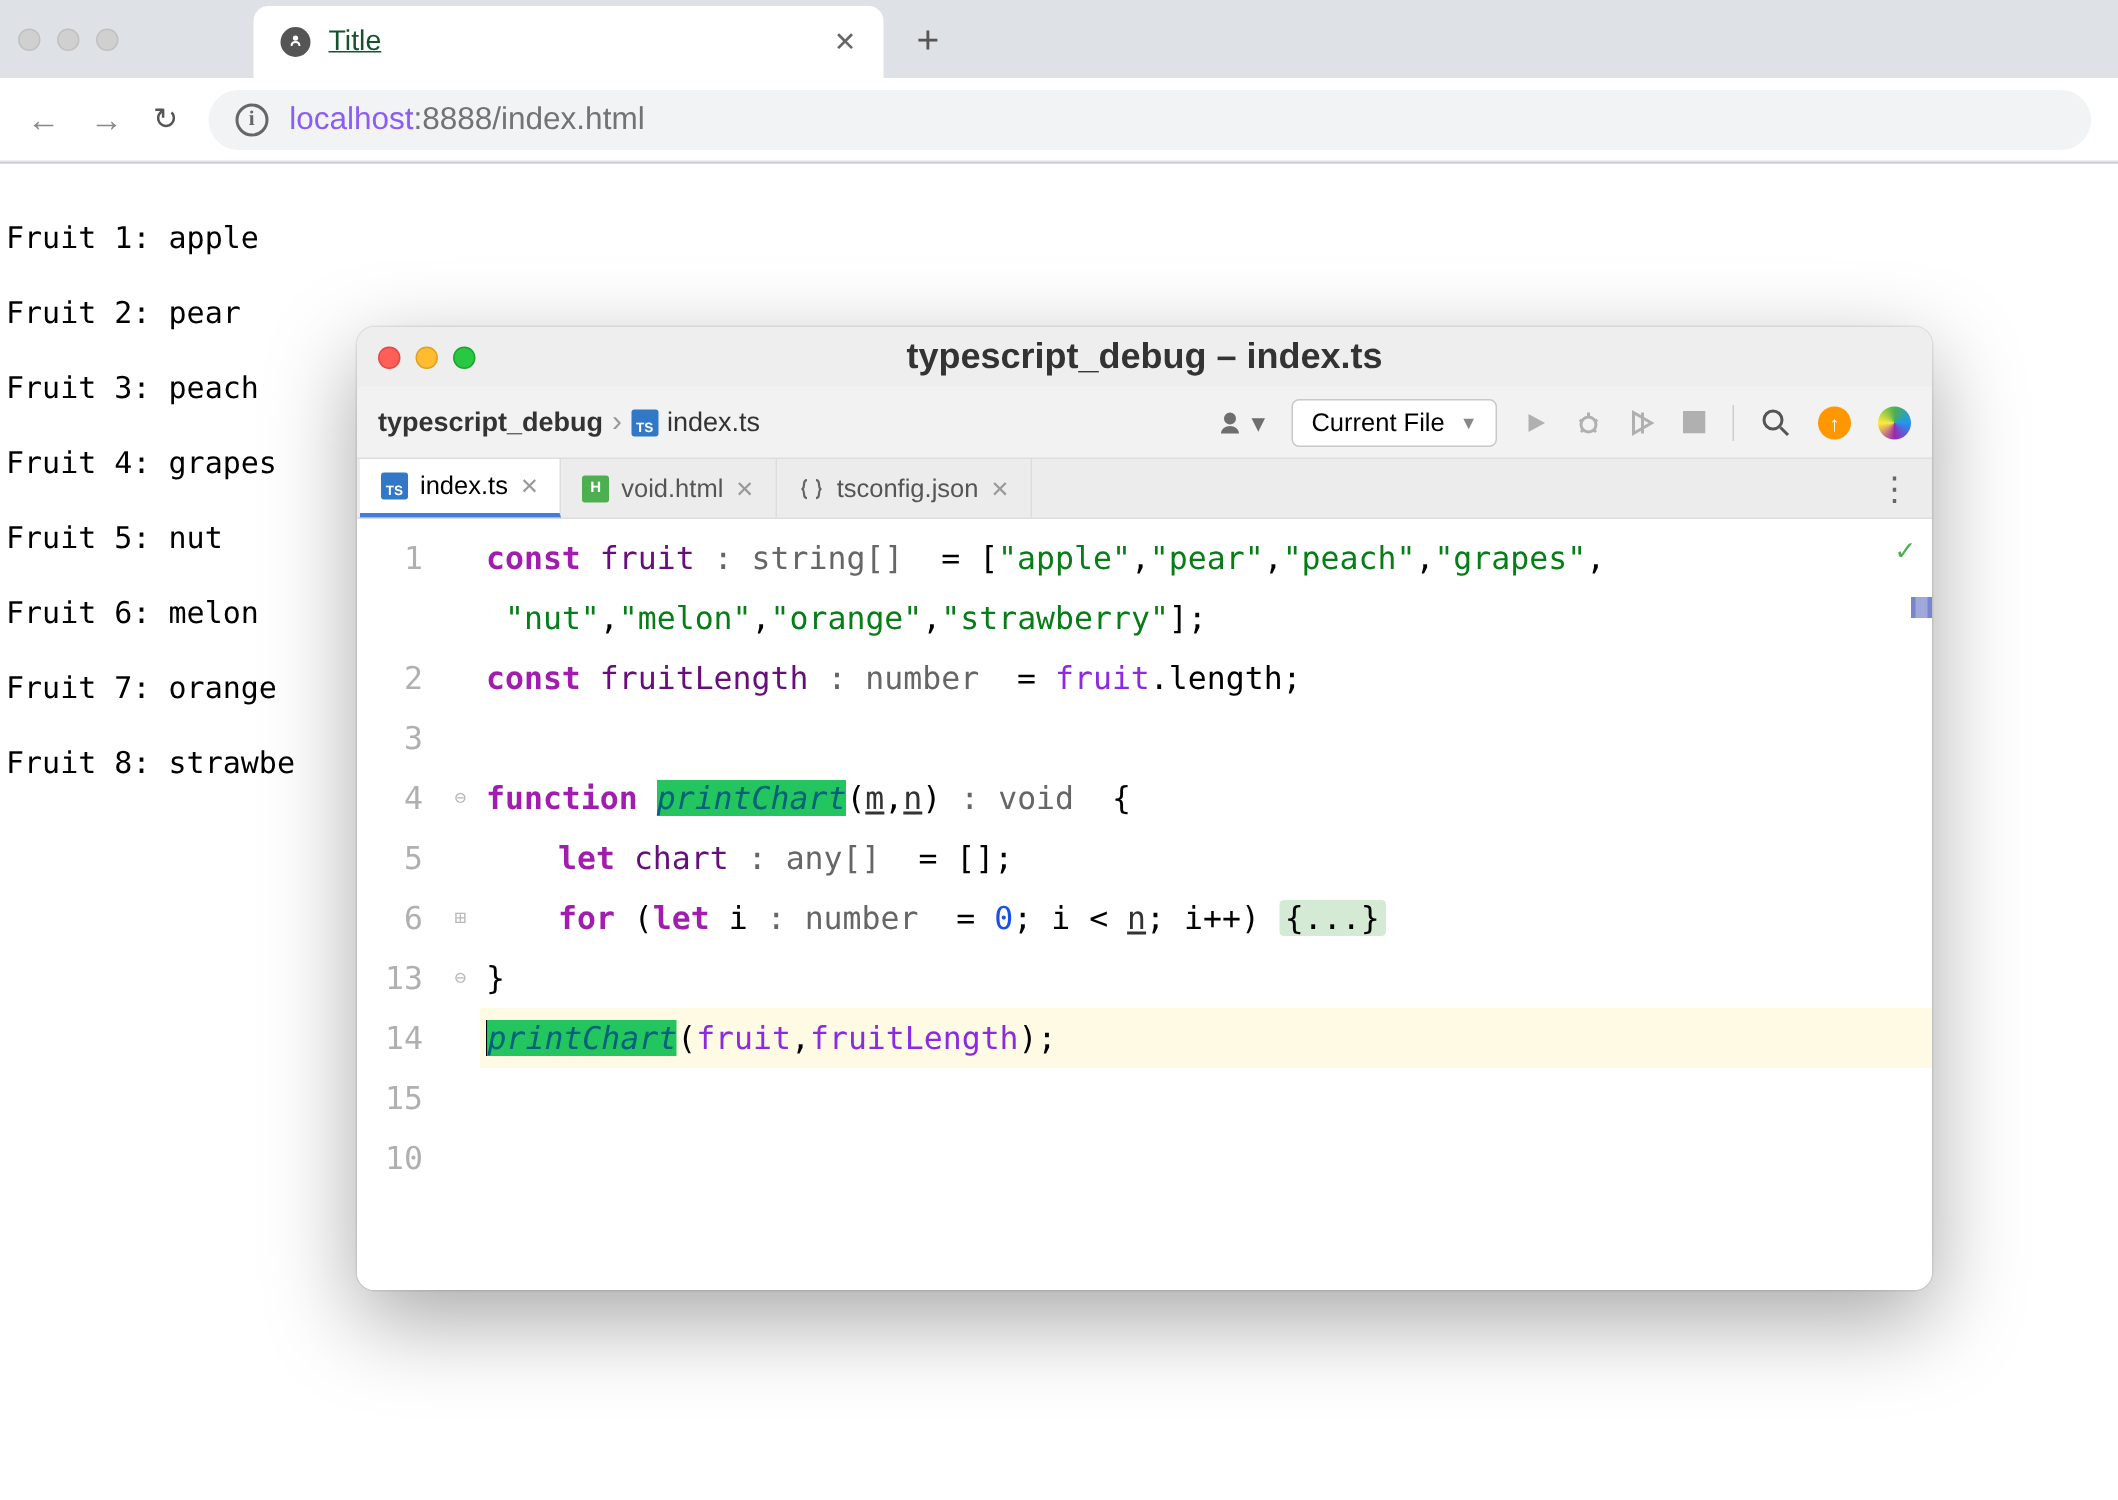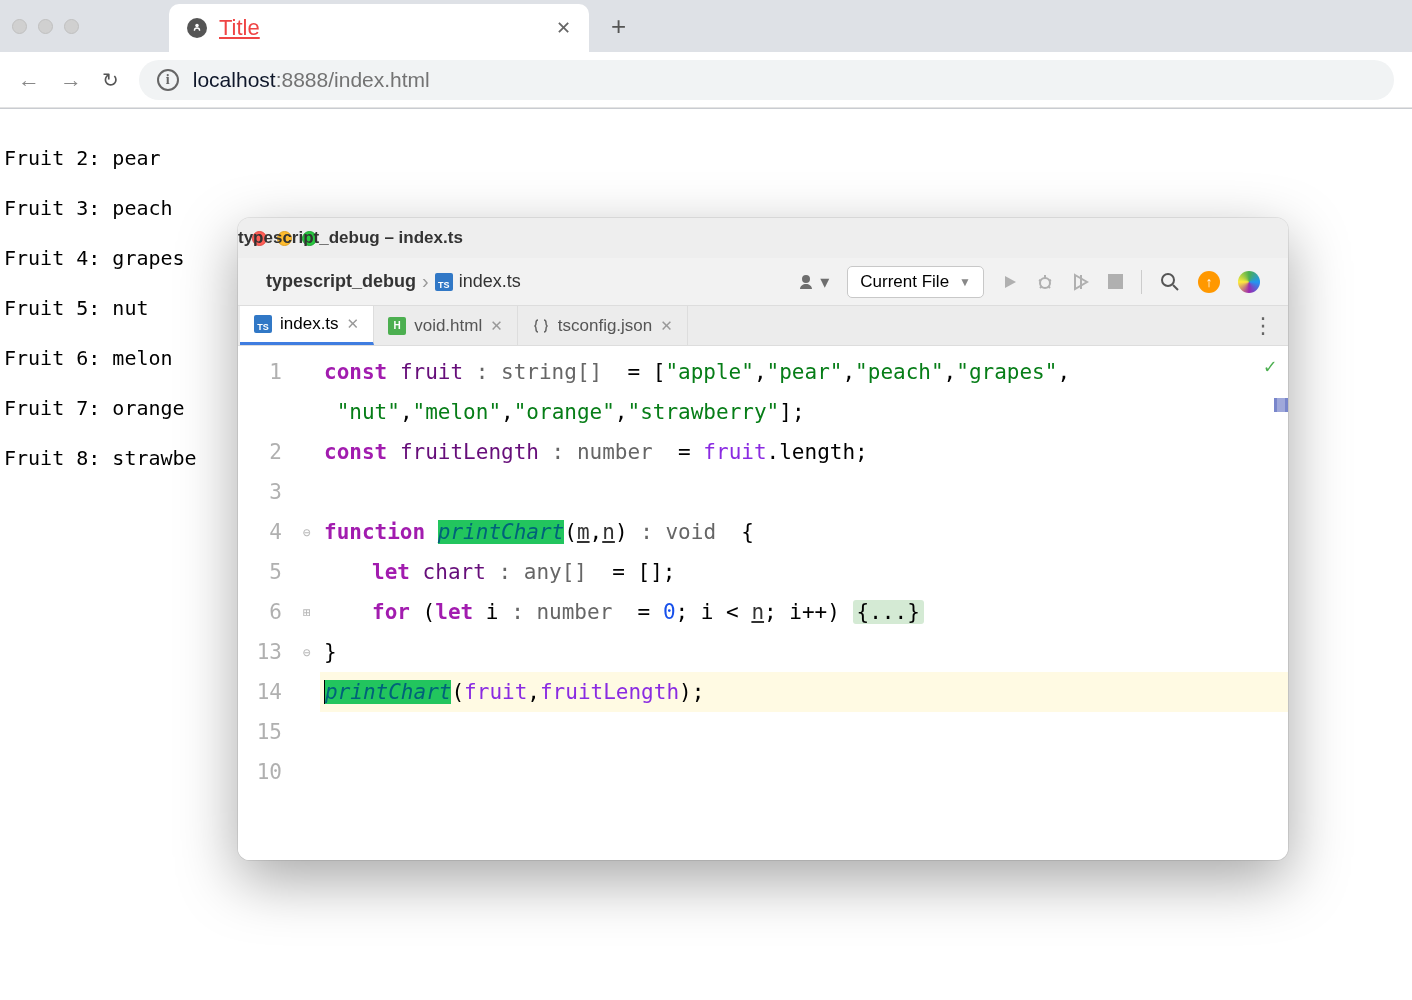--- a/index.html
+++ b/index.html
@@ -18,38 +18,38 @@
 .traffic-dots { display: flex; gap: 11px; margin-right: 90px; }
 .dot { width: 15px; height: 15px; border-radius: 50%; background: #d0d0d0; border: 1px solid #c0c0c0; }
 .tab {
   display: flex; align-items: center; gap: 12px;
   background: #fff; height: 48px; padding: 0 18px;
   border-radius: 10px 10px 0 0; min-width: 420px;
   margin-top: 4px;
 }
 .tab-favicon { width: 20px; height: 20px; border-radius: 50%; background: #555; display:flex; align-items:center; justify-content:center;}
 .tab-favicon svg { width: 14px; height: 14px; }
-.tab-title { flex: 1; font-size: 22px; color: #ef4444; text-decoration: underline; }
+.tab-title { flex: 1; font-size: 19px; color: #14532d; text-decoration: underline; }
 .tab-close { font-size: 18px; color: #666; }
 .new-tab { font-size: 26px; color: #555; margin-left: 22px; }
 
 .toolbar {
   display: flex; align-items: center; gap: 20px;
   background: #fff; height: 56px; padding: 0 18px;
   border-bottom: 1px solid #e3e3e3;
 }
 .nav-arrow { font-size: 22px; color: #888; }
 .reload { font-size: 20px; color: #555; }
 .omnibox {
   flex: 1; display: flex; align-items: center; gap: 14px;
   background: #f1f3f4; border-radius: 24px; height: 40px;
   padding: 0 18px; font-size: 21px;
 }
 .info-icon { width: 22px; height: 22px; border: 2px solid #666; border-radius: 50%; display:flex; align-items:center; justify-content:center; font-size:14px; font-weight:bold; color:#666; font-family: Georgia, serif;}
-.url-host { color: #0f172a; }
+.url-host { color: #8b5cf6; }
 .url-path { color: #737373; }
 
 
 .page-content {
   padding: 24px 4px;
   font-family: "Menlo", "Consolas", monospace;
   font-size: 20px;
   line-height: 2.5;
   color: #000;
 }
@@ -67,25 +67,25 @@
 }
 .ide-titlebar {
   display: flex; align-items: center; height: 40px;
   padding: 0 14px; position: relative; background: #eeeeee;
 }
 .ide-traffic { display: flex; gap: 10px; }
 .tdot { width: 15px; height: 15px; border-radius: 50%; }
 .tdot.red { background: #ff5f57; border: 1px solid #e14942; }
 .tdot.yellow { background: #febc2e; border: 1px solid #dfa023; }
 .tdot.green { background: #28c840; border: 1px solid #1ba530; }
-.ide-title { position:absolute; left:0; right:0; font-size:17px; font-weight:600; color:#333; }
+.ide-title { position:absolute; left:0; right:0; text-align:center; font-size:24px; font-weight:600; color:#333; }
 
 .ide-navbar {
   display: flex; align-items: center; height: 48px;
-  padding: 0 28px; background: #f2f2f2;
+  padding: 0 14px; background: #f2f2f2;
   border-bottom: 1px solid #ddd;
 }
 .breadcrumbs { display: flex; align-items: center; gap: 6px; font-size: 18px; color: #333; }
 .bc-sep { color: #999; font-size: 20px; }
 .bc-item { display:flex; align-items:center; gap:6px; }
 .file-badge { width:18px; height:18px; background:#3178c6; color:#fff; font-size:9px; font-weight:bold; display:flex; align-items:flex-end; justify-content:center; padding-bottom:1px; border-radius:2px;}
 .nav-spacer { flex: 1; }
 .nav-icons { display: flex; align-items: center; gap: 18px; }
 .nav-icon { color: #6e6e6e; font-size:18px; display:flex; align-items:center;}
 .run-config {
@@ -172,20 +172,21 @@
     <div class="omnibox">
       <span class="info-icon">i</span>
       <span>
         <span class="url-host">localhost</span><span class="url-path">:8888/index.html</span>
       </span>
     </div>
   </div>
 </div>
 
 <div class="page-content">
+  <div>Fruit 1: apple</div>
   <div>Fruit 2: pear</div>
   <div>Fruit 3: peach</div>
   <div>Fruit 4: grapes</div>
   <div>Fruit 5: nut</div>
   <div>Fruit 6: melon</div>
   <div>Fruit 7: orange</div>
   <div>Fruit 8: strawbe</div>
 </div>
 
 <div class="ide-window">

